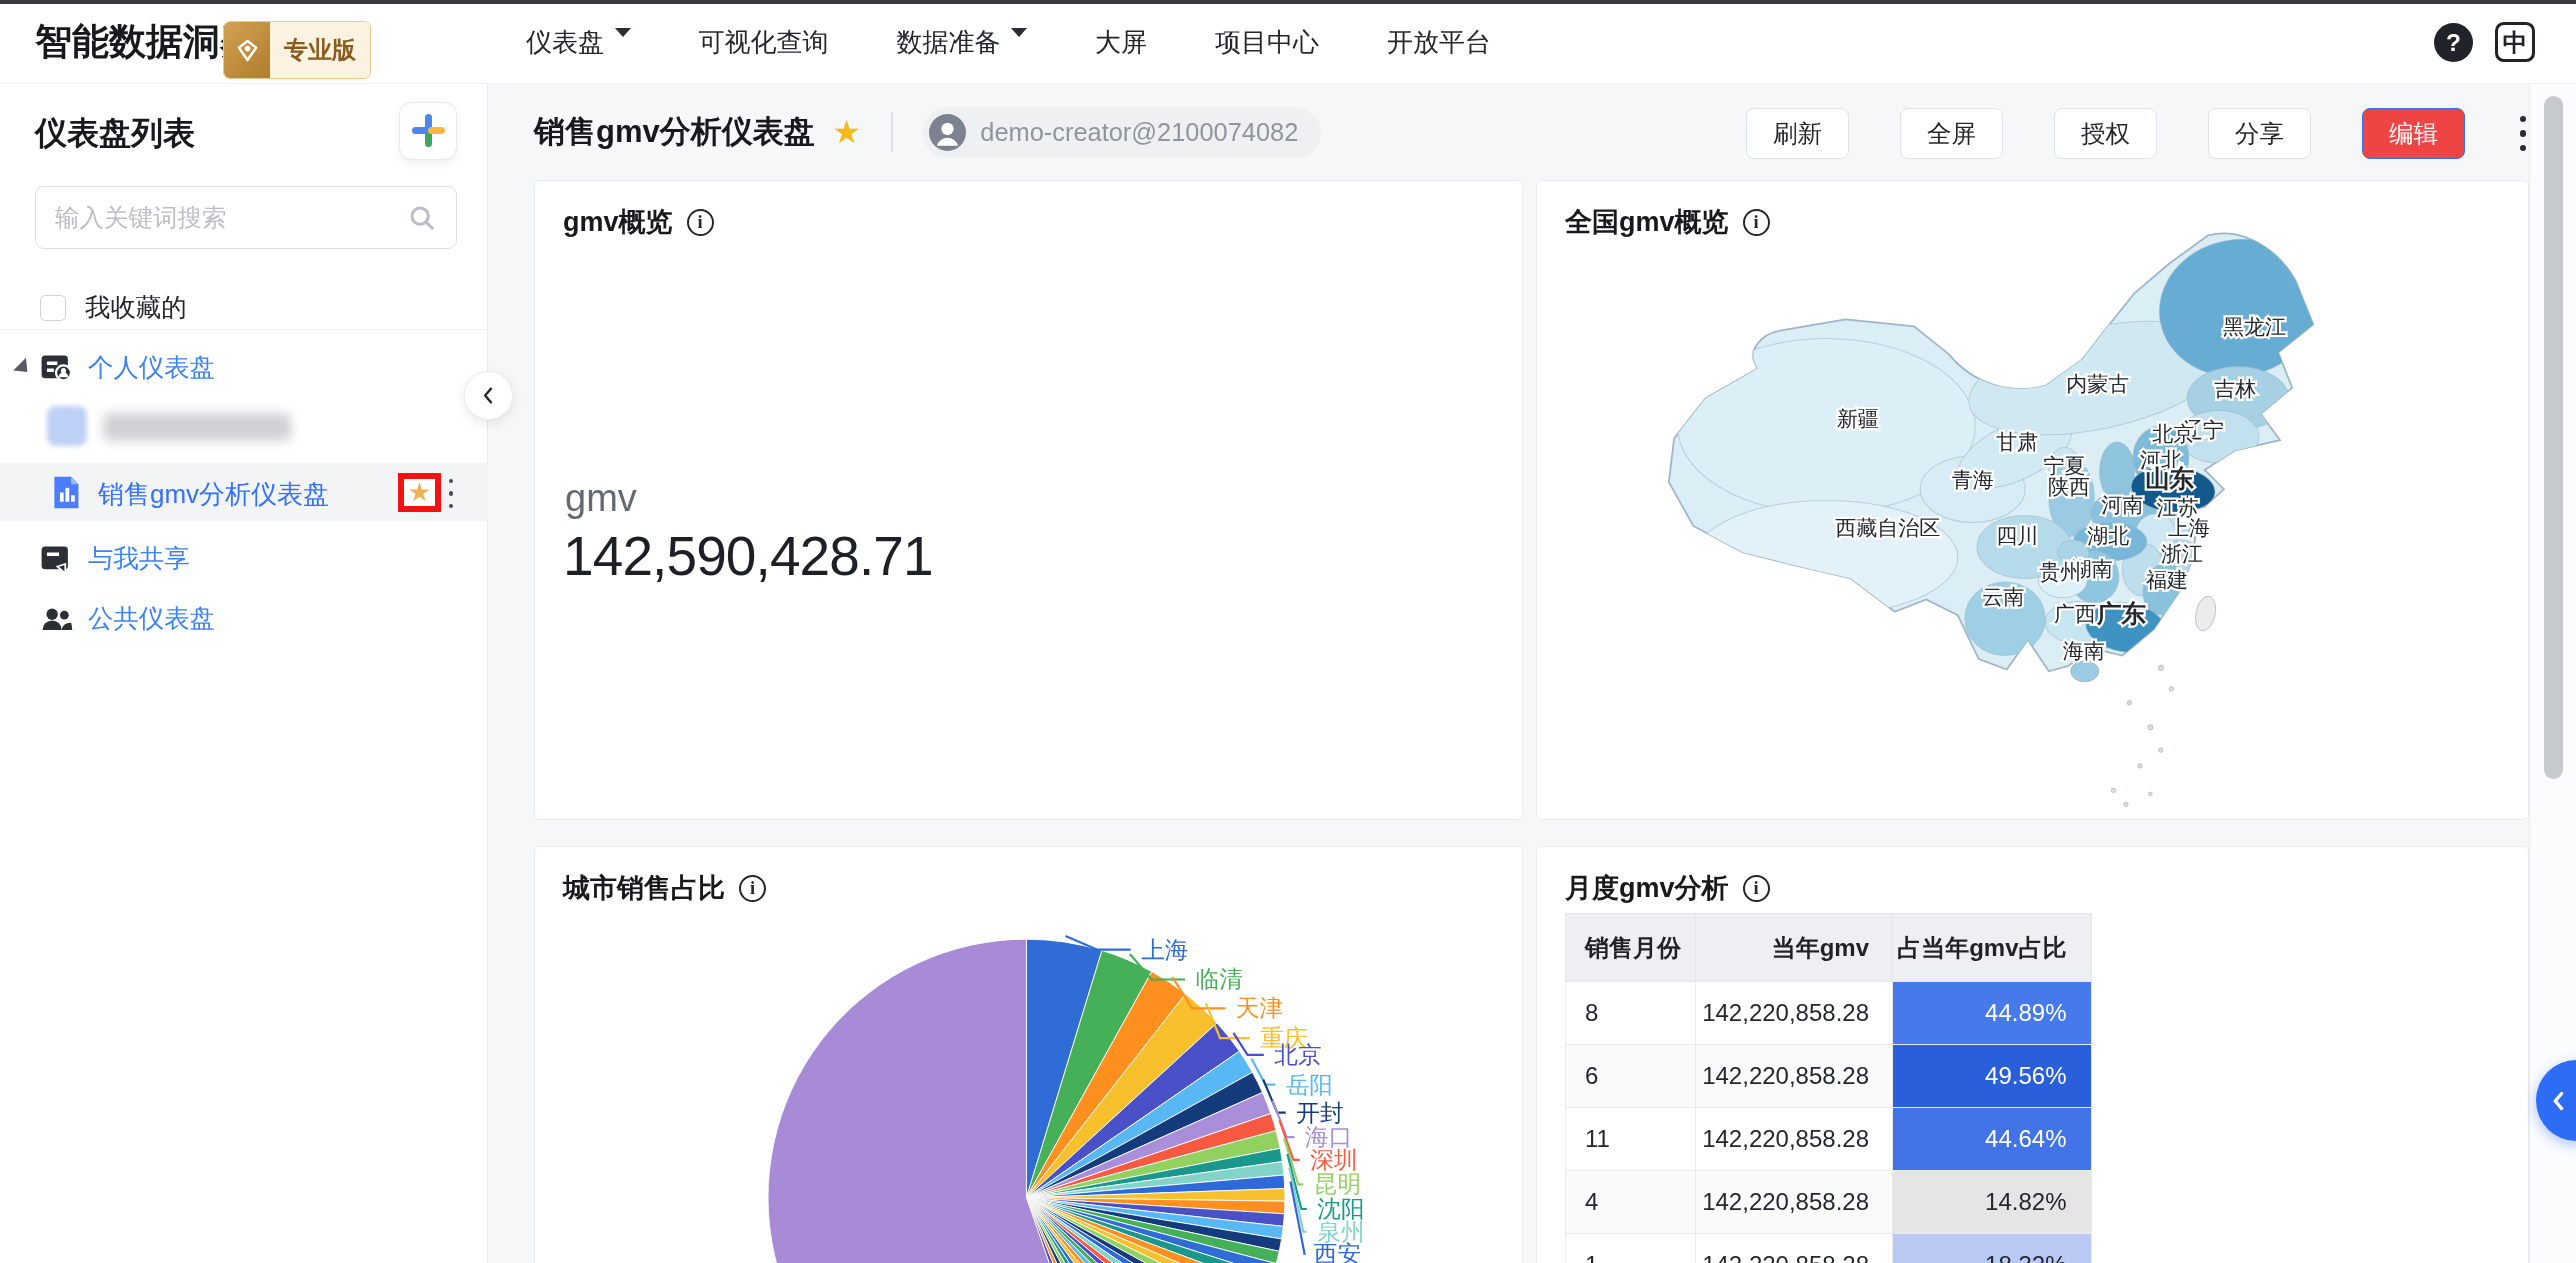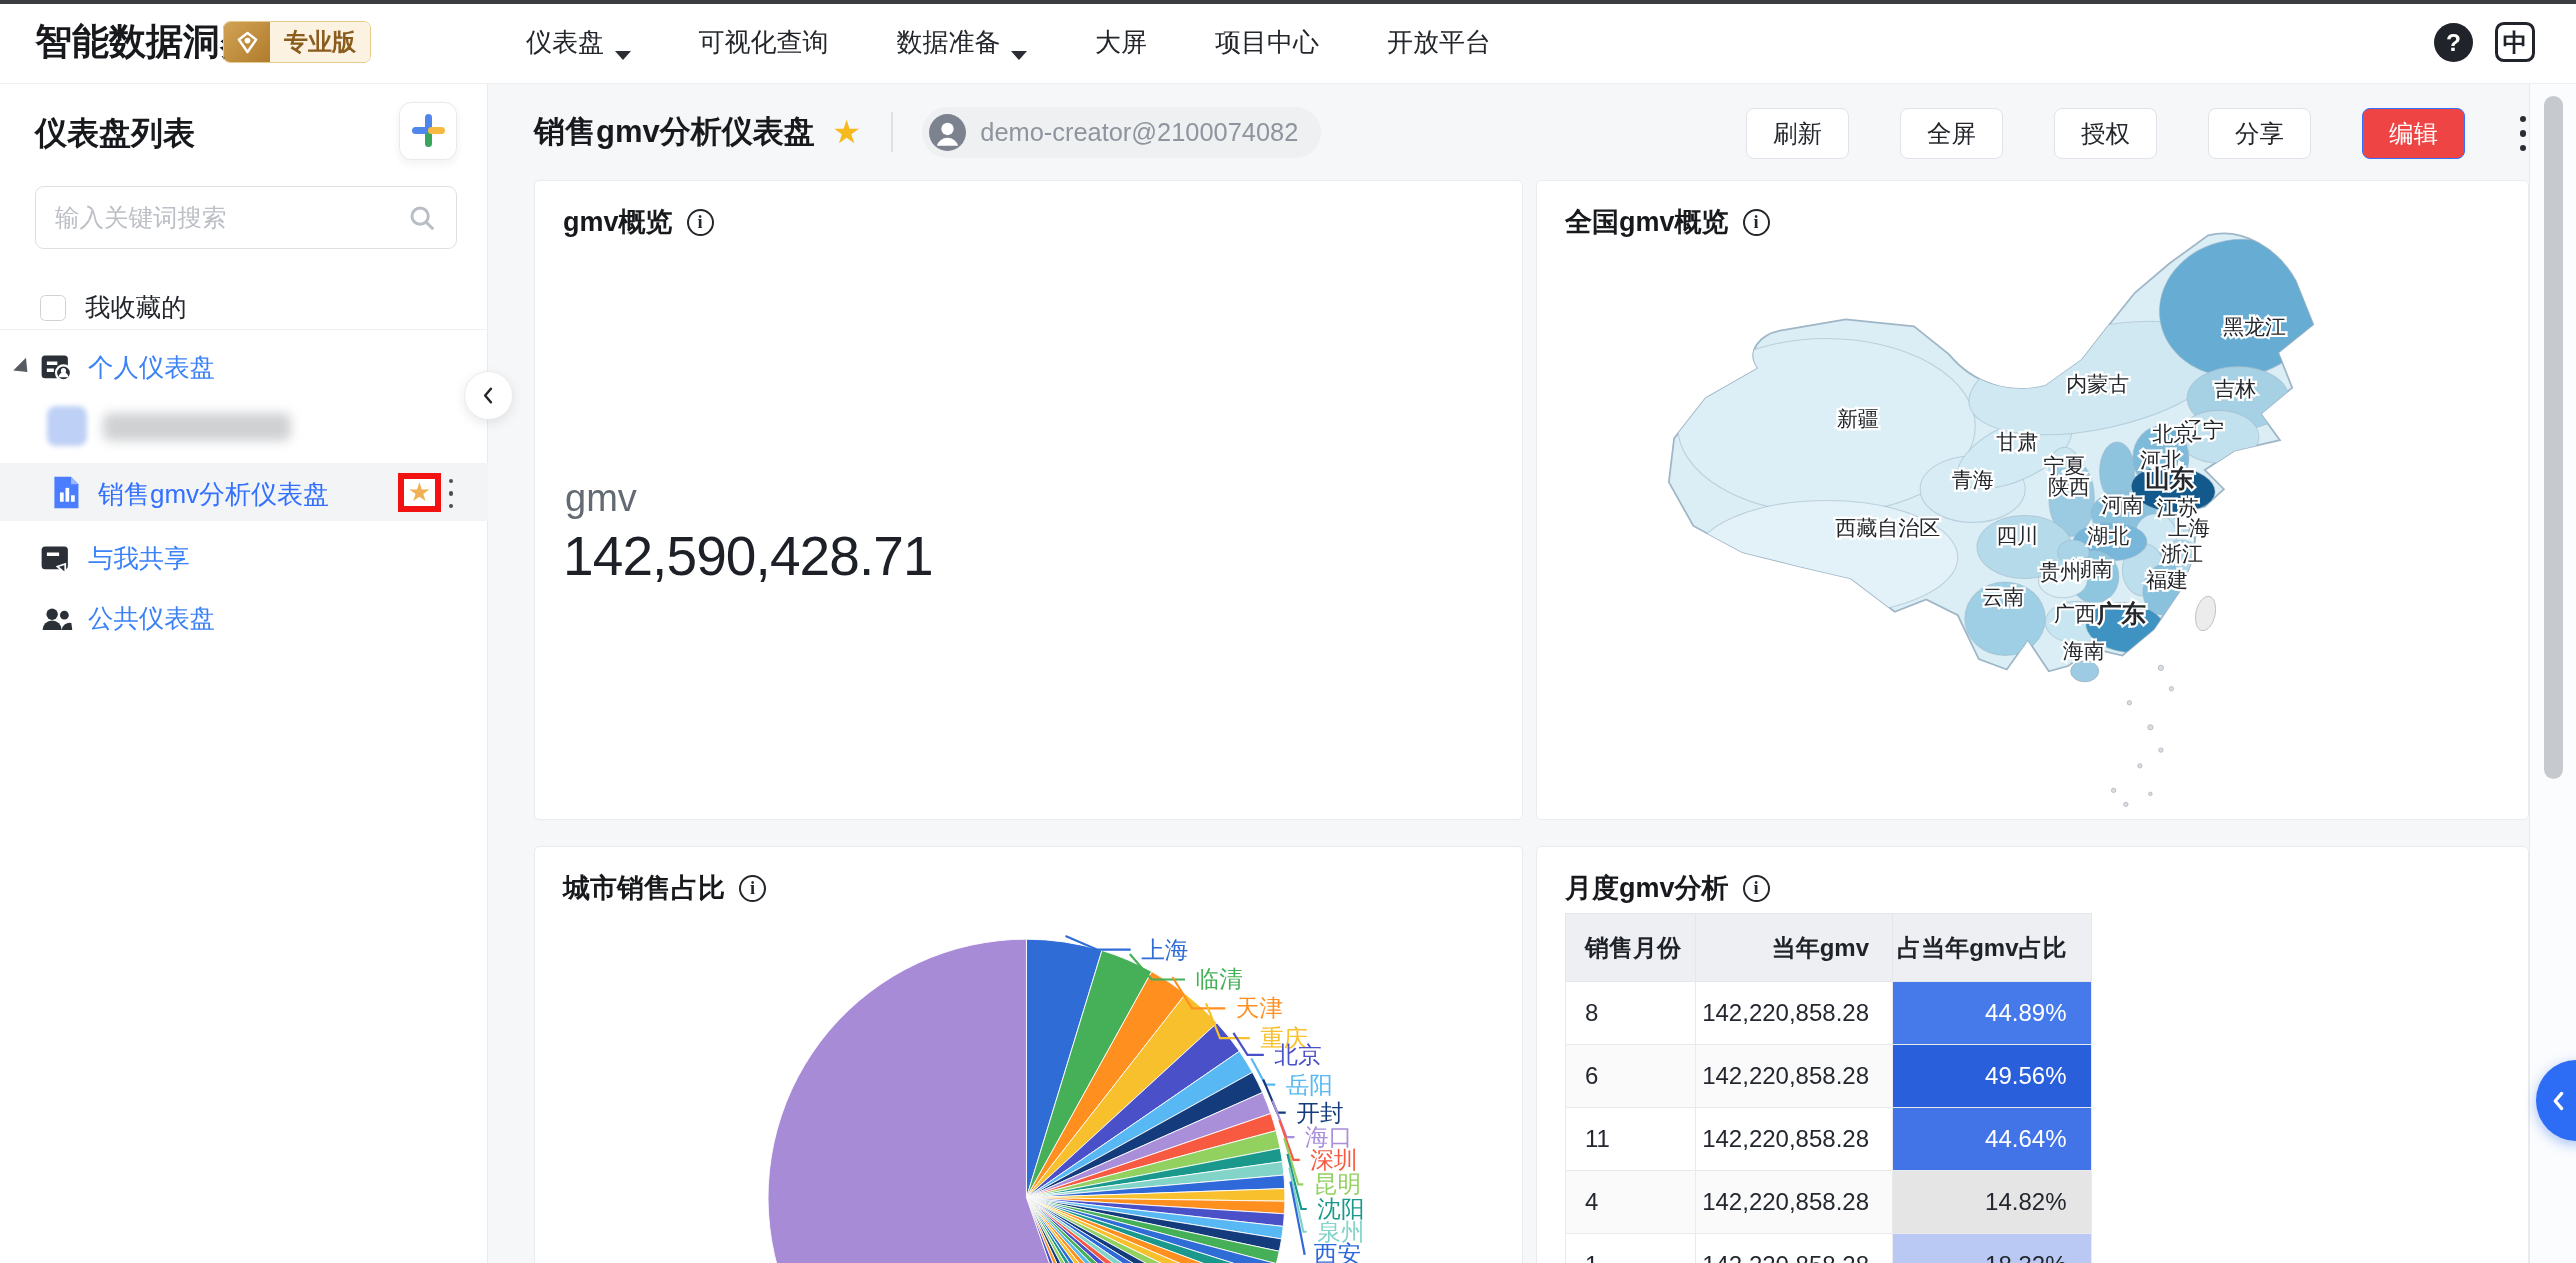--- a/index.html
+++ b/index.html
@@ -7,25 +7,25 @@
   body{font-family:"Liberation Sans",sans-serif;color:#1f2329}
   .stage{position:relative;width:2576px;height:1263px;overflow:hidden;background:#f6f7f9}
 
   
   .top-edge{position:absolute;left:0;top:0;width:2576px;height:4.4px;background:#3a3c3f;z-index:60}
 
   
   .hdr{position:absolute;left:0;top:0;width:2576px;height:84px;background:#fff;border-bottom:1.8px solid #eef0f2;z-index:40}
   .brand{position:absolute;left:35px;top:0;height:84px;display:flex;align-items:center;font-size:37px;font-weight:bold;color:#17191c}
   .plan-badge{position:absolute;left:223px;top:21px;height:42px;display:flex;align-items:stretch;border:1.8px solid #e3c globally}
-  .plan-badge{position:absolute;left:223px;top:21px;height:42px;display:flex;align-items:stretch;border:1.8px solid #e8c98e;border-radius:7px;overflow:hidden}
+  .plan-badge{position:absolute;left:223px;top:21px;height:58px;display:flex;align-items:stretch;border:1.8px solid #e8c98e;border-radius:7px;overflow:hidden}
   .badge-left{width:46px;background:linear-gradient(135deg,#d2a254,#b07c2c);display:flex;align-items:center;justify-content:center}
   .badge-right{background:#fcf2e2;color:#8a5c1e;font-size:24px;font-weight:bold;display:flex;align-items:center;padding:0 14px}
   .nav{position:absolute;left:526px;top:0;height:84px;display:flex;align-items:center;gap:68px}
-  .nav-item{display:flex;align-items:flex-end;gap:10.5px;font-size:26px;font-weight:500;color:#23262b;cursor:pointer;white-space:nowrap}
+  .nav-item{display:flex;align-items:flex-start;gap:10.5px;font-size:26px;font-weight:500;color:#23262b;cursor:pointer;white-space:nowrap}
   .tri-down{width:0;height:0;border-left:8px solid transparent;border-right:8px solid transparent;border-top:9.6px solid #2a2e34;margin-top:3.5px}
   .ws-select{position:absolute;left:2037px;top:14px;width:354px;height:56px;background:#fff;border:1.8px solid #dfe2e6;border-radius:8.8px;display:flex;align-items:center;justify-content:space-between;padding:0 19px;font-size:25.4px;color:#1f2329}
   .ws-caret{width:0;height:0;border-left:8.8px solid transparent;border-right:8.8px solid transparent;border-top:10.5px solid #a8adb5}
   .help-btn{position:absolute;left:2434px;top:23px;width:39px;height:39px;border-radius:50%;background:#202329;color:#fff;font-size:24.5px;font-weight:bold;display:flex;align-items:center;justify-content:center}
   .lang-btn{position:absolute;left:2495px;top:22px;width:40px;height:40px;border:3.5px solid #202329;border-radius:8.8px;color:#202329;font-size:24.5px;font-weight:bold;display:flex;align-items:center;justify-content:center}
 
   
   .sidebar{position:absolute;left:0;top:84px;width:488px;height:1179px;background:#fff;border-right:1.8px solid #e9ebee;z-index:20}
   .sb-title{position:absolute;left:35px;top:28px;font-size:32px;font-weight:bold;color:#17191c}
   .add-btn{position:absolute;left:399px;top:17.5px;width:58px;height:58px;background:#fff;border:1.8px solid #e7e9ec;border-radius:12.3px;box-shadow:0 3.5px 8.8px rgba(31,35,41,.06);display:flex;align-items:center;justify-content:center;cursor:pointer}

